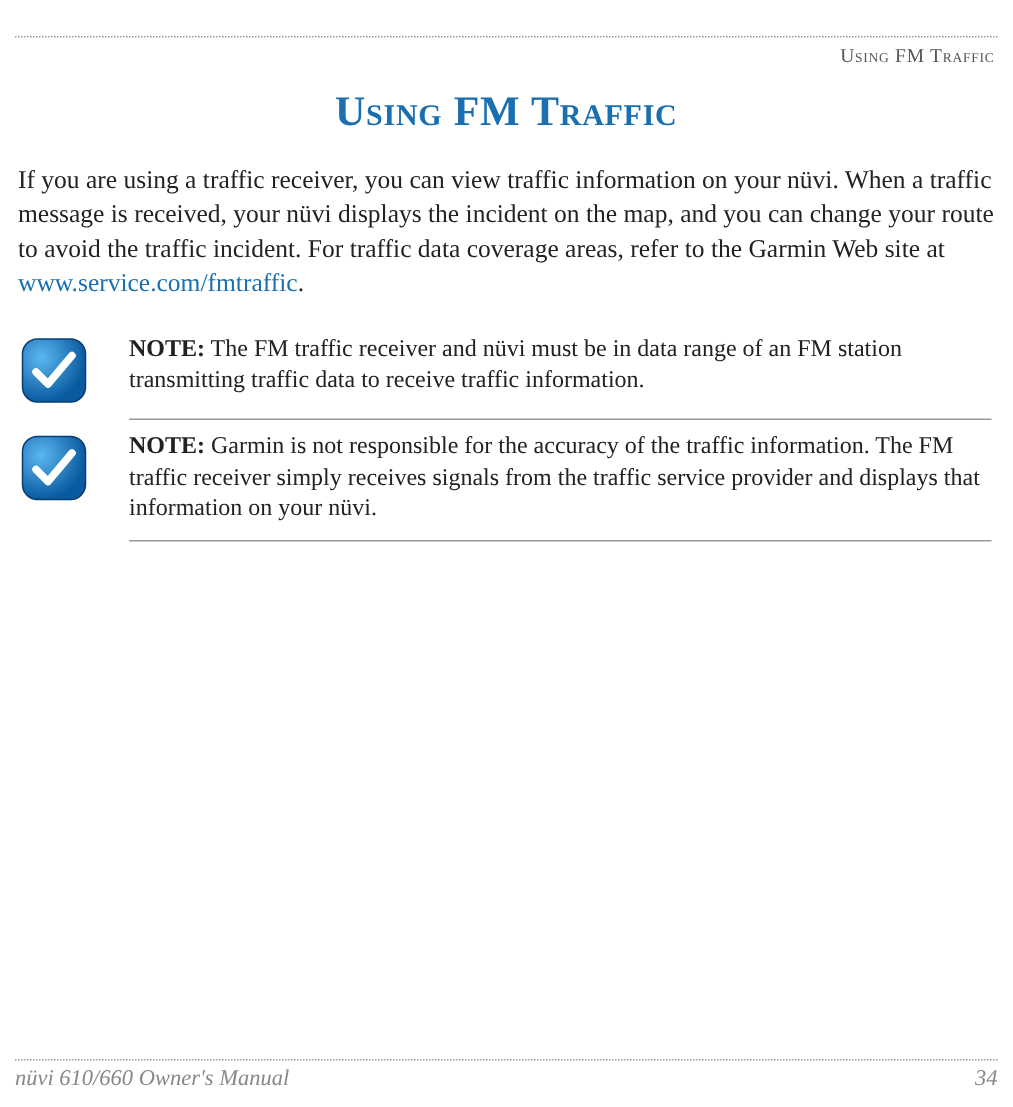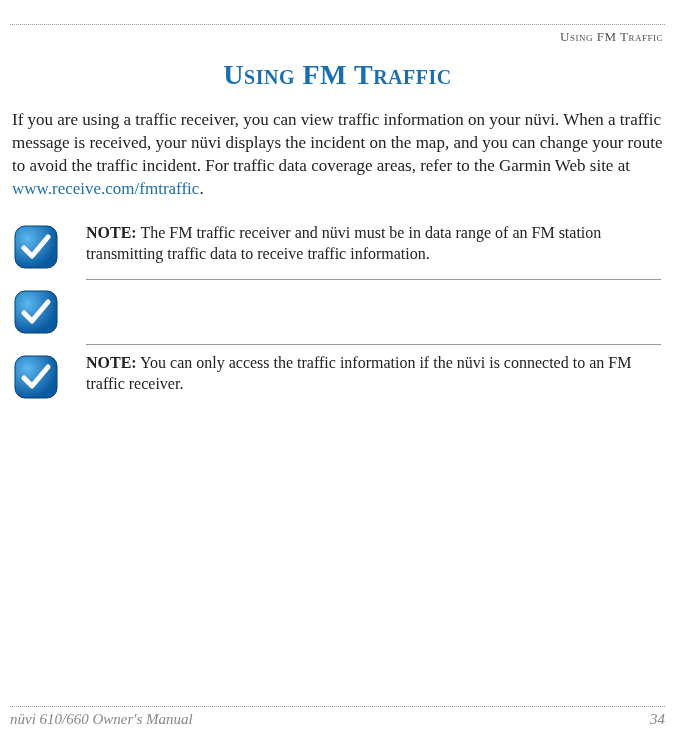--- a/index.html
+++ b/index.html
@@ -104,21 +104,21 @@
 </head>
 <body>
 
 <div class="page">
   <div class="header-line"></div>
   <div class="running-header">Using FM Traffic</div>
 
   <h1 class="page-title">Using FM Traffic</h1>
 
   <p class="intro">
-    <span>If you are using a traffic receiver, you can view traffic information on your nüvi. When a traffic message is received, your nüvi displays the incident on the map, and you can change your route to avoid the traffic incident. For traffic data coverage areas, refer to the Garmin Web site at </span><a href="#">www.receive.com/fmtraffic</a><span>.</span>
+    <span>If you are using a traffic receiver, you can view traffic information on your nüvi. When a traffic message is received, your nüvi displays the incident on the map, and you can change your route to avoid the traffic incident. For traffic data coverage areas, refer to the Garmin Web site at </span><a href="#">www.service.com/fmtraffic</a><span>.</span>
   </p>
 
   <div class="note-block">
     <div class="note-icon">
       <svg viewBox="0 0 44 44">
         <defs>
           <radialGradient id="g1" cx="30%" cy="30%" r="70%">
             <stop offset="0%" stop-color="#5bb8f0"></stop>
             <stop offset="100%" stop-color="#0a5aa0"></stop>
           </radialGradient>
@@ -134,33 +134,25 @@
 
   <div class="note-divider"></div>
 
   <div class="note-block">
     <div class="note-icon">
       <svg viewBox="0 0 44 44">
         <rect x="1" y="1" width="42" height="42" rx="10" ry="10" fill="url(#g1)" stroke="#083f73" stroke-width="1"></rect>
         <path d="M10 23 L18 31 L34 12" fill="none" stroke="#fff" stroke-width="5" stroke-linecap="round" stroke-linejoin="round"></path>
       </svg>
     </div>
+    <div class="note-text">
+      <span class="bold">NOTE:</span><span> Garmin is not responsible for the accuracy of the traffic information. The FM traffic receiver simply receives signals from the traffic service provider and displays that information on your nüvi.</span>
+    </div>
   </div>
 
   <div class="note-divider"></div>
 
-  <div class="note-block">
-    <div class="note-icon">
-      <svg viewBox="0 0 44 44">
-        <rect x="1" y="1" width="42" height="42" rx="10" ry="10" fill="url(#g1)" stroke="#083f73" stroke-width="1"></rect>
-        <path d="M10 23 L18 31 L34 12" fill="none" stroke="#fff" stroke-width="5" stroke-linecap="round" stroke-linejoin="round"></path>
-      </svg>
-    </div>
-    <div class="note-text">
-      <span class="bold">NOTE:</span><span> You can only access the traffic information if the nüvi is connected to an FM traffic receiver.</span>
-    </div>
-  </div>
 
   <div class="footer">
     <span>nüvi 610/660 Owner's Manual</span>
     <span class="page-num">34</span>
   </div>
 </div>
 
 </body></html>

